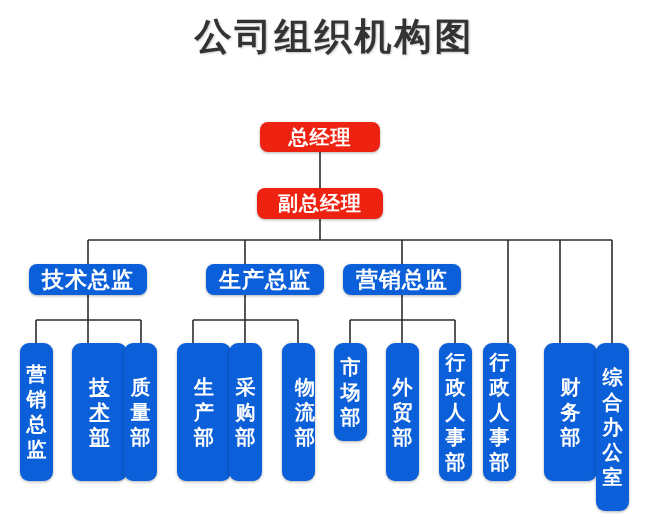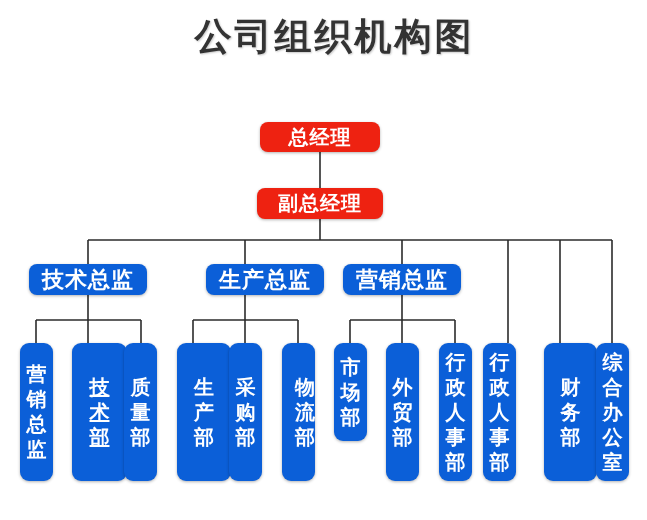--- a/index.html
+++ b/index.html
@@ -102,17 +102,17 @@
     </div>
   <div class="node dept" style="left:439px;top:343px;width:33px;height:138px;">
       <span>行政人事部</span>
     </div>
   <div class="node dept" style="left:483px;top:343px;width:33px;height:138px;">
       <span>行政人事部</span>
     </div>
   <div class="node dept" style="left:544px;top:343px;width:53px;height:138px;">
       <span>财务部</span>
     </div>
-  <div class="node dept" style="left:596px;top:343px;width:33px;height:138px;">
+  <div class="node dept" style="left:596px;top:343px;width:33px;height:168px;">
       <span>综合办公室</span>
     </div>
 
 </div>
 
 </body></html>

